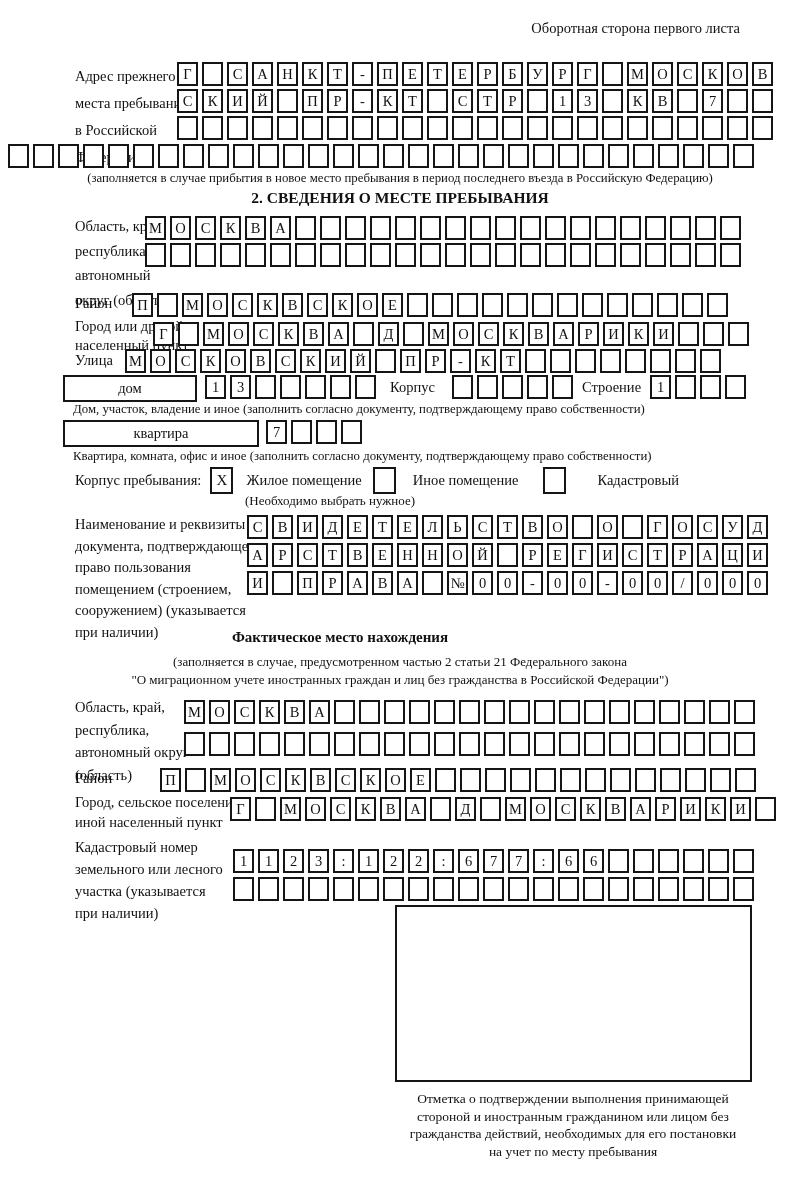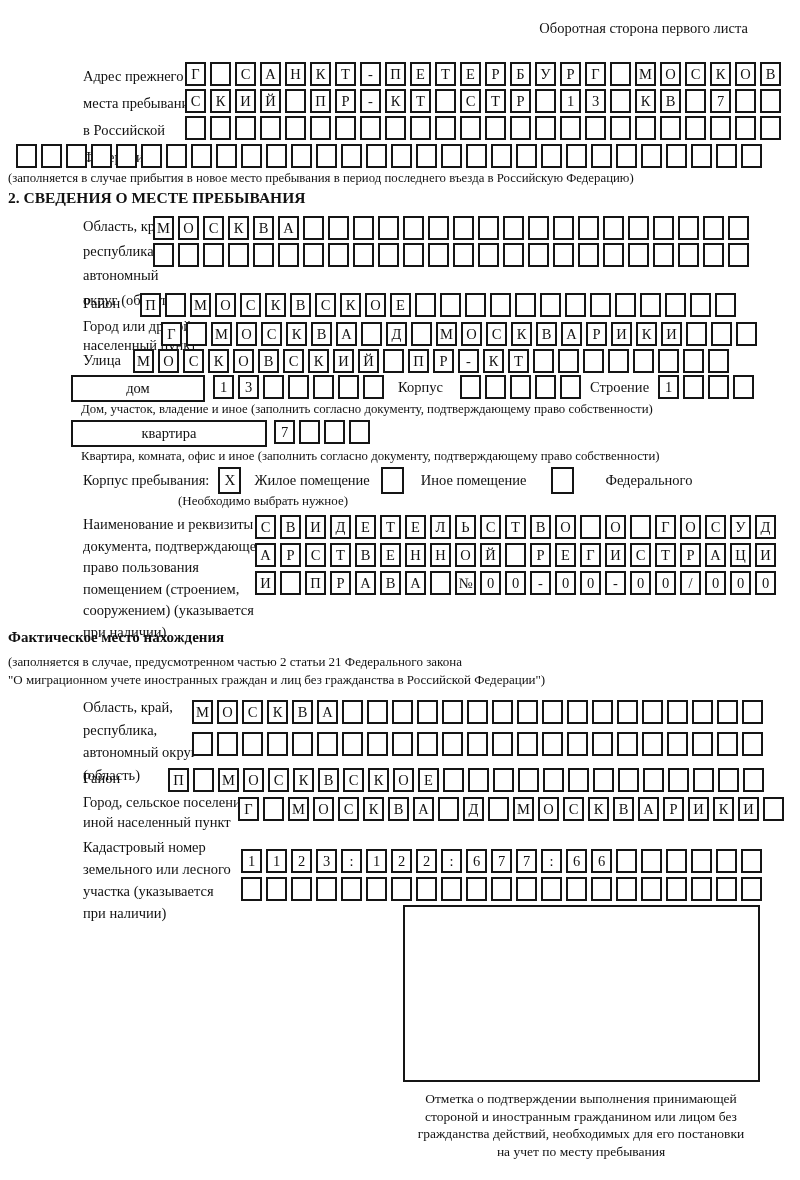--- a/index.html
+++ b/index.html
@@ -1,26 +1,26 @@
 <!DOCTYPE html>
 <html><head>
 <meta charset="utf-8">
 <style>
   html,body{margin:0;padding:0;background:#fff;}
   .page{position:relative;width:800px;height:1180px;background:#fff;color:#111;
         font-family:"Liberation Serif","DejaVu Serif",serif;overflow:hidden;}
-  .abs{position:absolute;margin-left:8px;}
+  .abs{position:absolute;}
   .hdr-note{top:20px;left:0;width:740px;text-align:right;font-size:14.5px;}
   .flabel{font-size:14.5px;white-space:pre-line;}
   .cell-row{display:flex;}
   .cell{box-sizing:border-box;flex:none;width:21px;height:24px;margin-right:4px;
         border:2px solid #151515;display:inline-flex;align-items:center;justify-content:center;
         font-size:14.5px;line-height:1;background:#fff;}
   .caption{font-size:12.8px;}
-  .center{}
+  .center{text-align:center;}
   .sec-title{font-weight:bold;font-size:15.5px;}
   .widebox{box-sizing:border-box;border:2px solid #151515;height:27px;display:flex;
            align-items:center;justify-content:center;font-size:14.5px;background:#fff;}
   .inline-label{font-size:14.5px;}
   .chkrow{display:flex;align-items:center;}
   .checkbox{box-sizing:border-box;flex:none;width:23px;height:27px;border:2px solid #151515;
             display:inline-flex;align-items:center;justify-content:center;font-size:15px;background:#fff;}
   .stamp-box{box-sizing:border-box;border:2px solid #151515;background:#fff;}
   .stamp-caption{font-size:13.5px;line-height:17.5px;white-space:pre-line;text-align:center;}
   .subcap{font-size:13px;}
@@ -328,21 +328,21 @@
     </div>
   <div class="abs caption" style="left:73px;top:449px;">Квартира, комната, офис и иное (заполнить согласно документу, подтверждающему право собственности)</div>
 
   <div class="abs chkrow" style="left:75px;top:467px;">
     <span class="inline-label" style="margin-right:9px;">Корпус пребывания:</span>
     <span class="checkbox" style="margin-right:13px;">X</span>
     <span class="inline-label" style="margin-right:11px;">Жилое помещение</span>
     <span class="checkbox" style="margin-right:17px;"></span>
     <span class="inline-label" style="margin-right:25px;">Иное помещение</span>
     <span class="checkbox" style="margin-right:31px;"></span>
-    <span class="inline-label">Федерального</span>
+    <span class="inline-label">Кадастровый</span>
   </div>
   <div class="abs subcap center" style="left:170px;top:493px;width:320px;">(Необходимо выбрать нужное)</div>
 
   <div class="abs flabel" style="left:75px;top:514px;line-height:21.5px;">Наименование и реквизиты
 документа, подтверждающего
 право пользования
 помещением (строением,
 сооружением) (указывается
 при наличии)</div>
   <div class="abs cell-row" style="left:247px;top:515px;">

